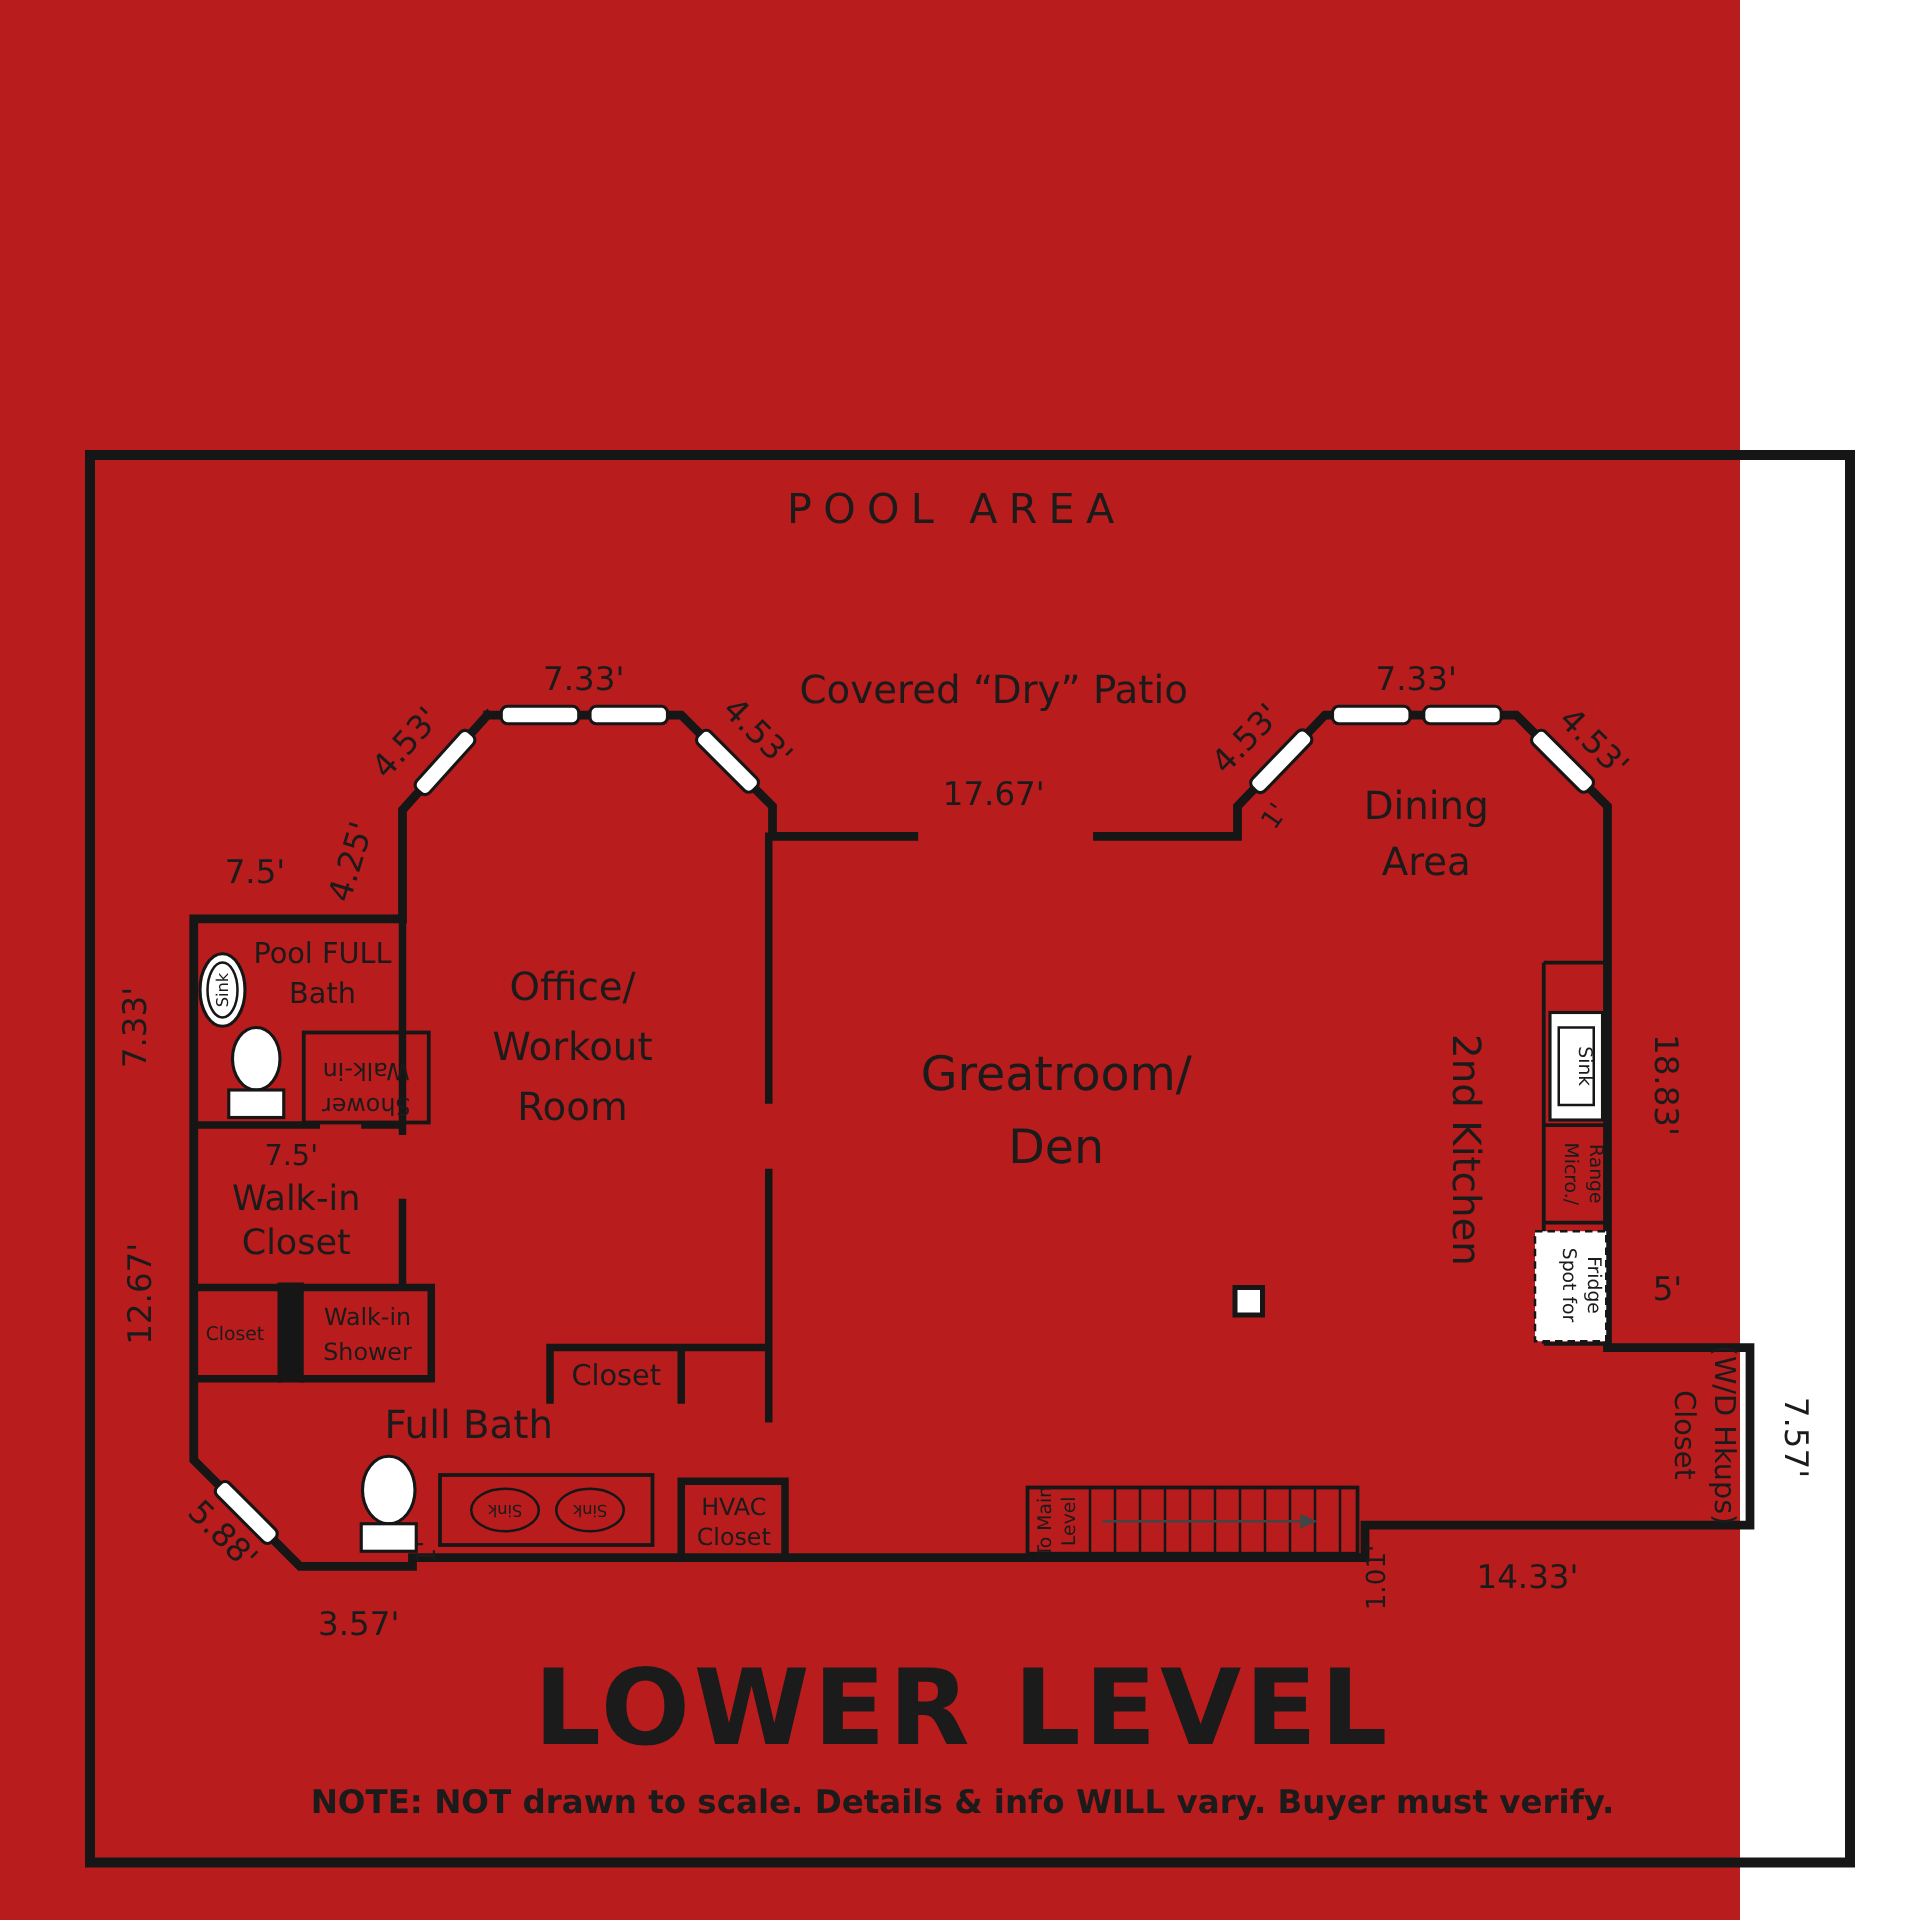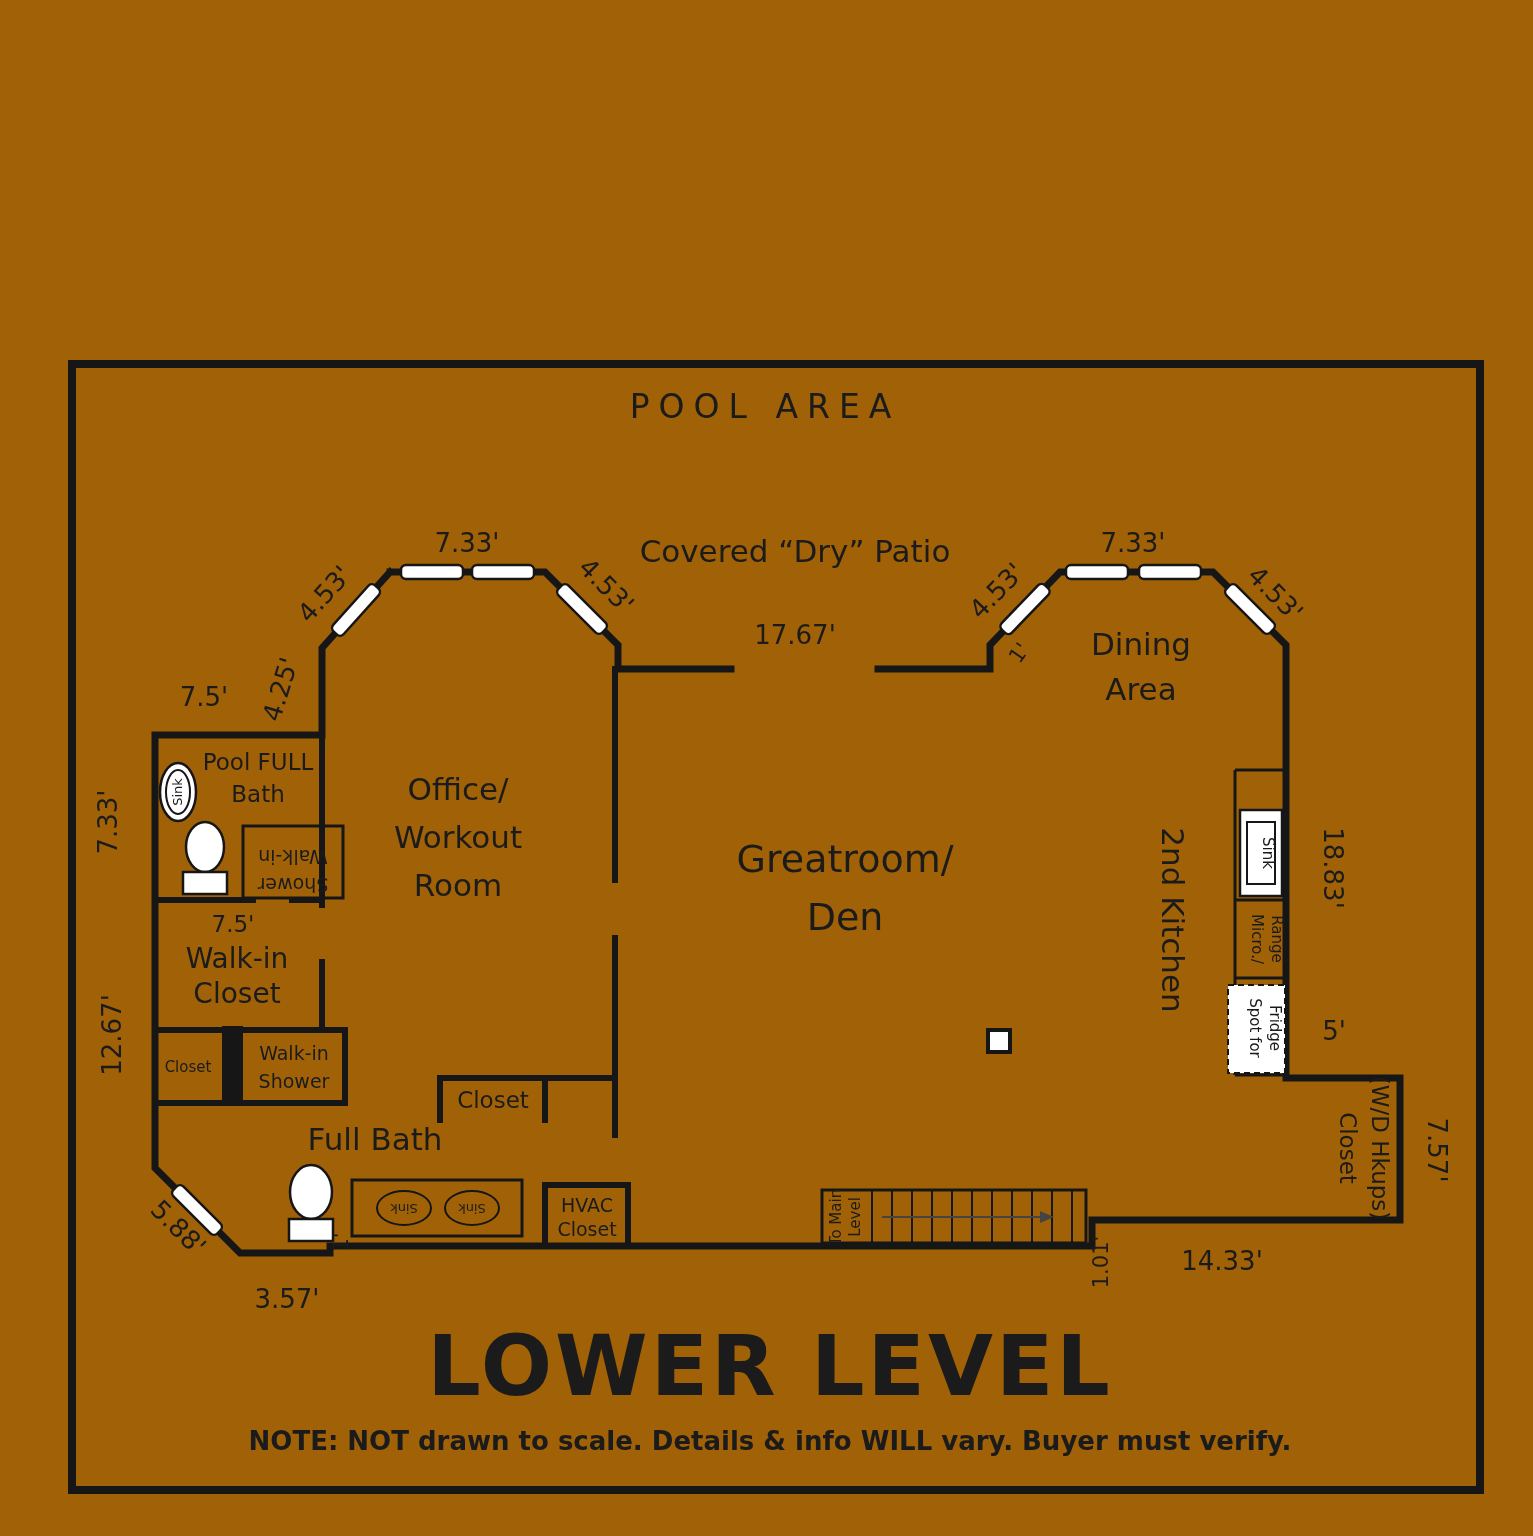--- a/index.html
+++ b/index.html
@@ -1,16 +1,16 @@
 <!DOCTYPE html>
 <html><head>
 <meta charset="utf-8">
 <style>
   html,body { margin:0; padding:0; background:#ffffff; }
-  .stage { position:relative; width:1533px; height:1536px; background:#a16207; }
+  .stage { position:relative; width:1392px; height:1536px; background:#b91c1c; }
   svg { display:block; }
   svg text { font-family:"DejaVu Sans", sans-serif; fill:#1b1b1b; text-anchor:middle; }
   .pool  { font-size:33px; letter-spacing:9px; }
   .room  { font-size:31px; }
   .rlg   { font-size:38px; }
   .rmed  { font-size:28px; }
   .rsm   { font-size:23px; }
   .rxs   { font-size:19px; }
   .dim   { font-size:26px; }
   .dsm   { font-size:21px; }

